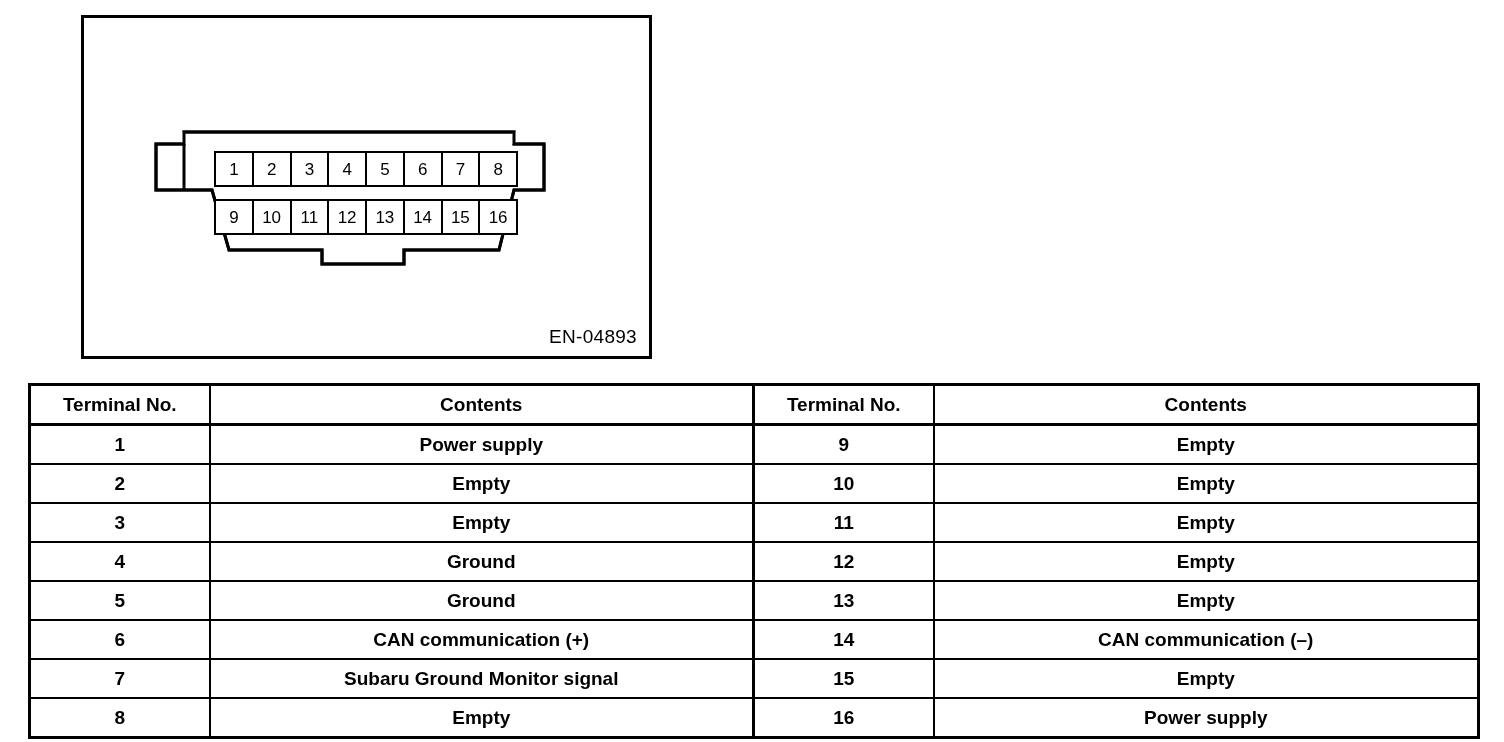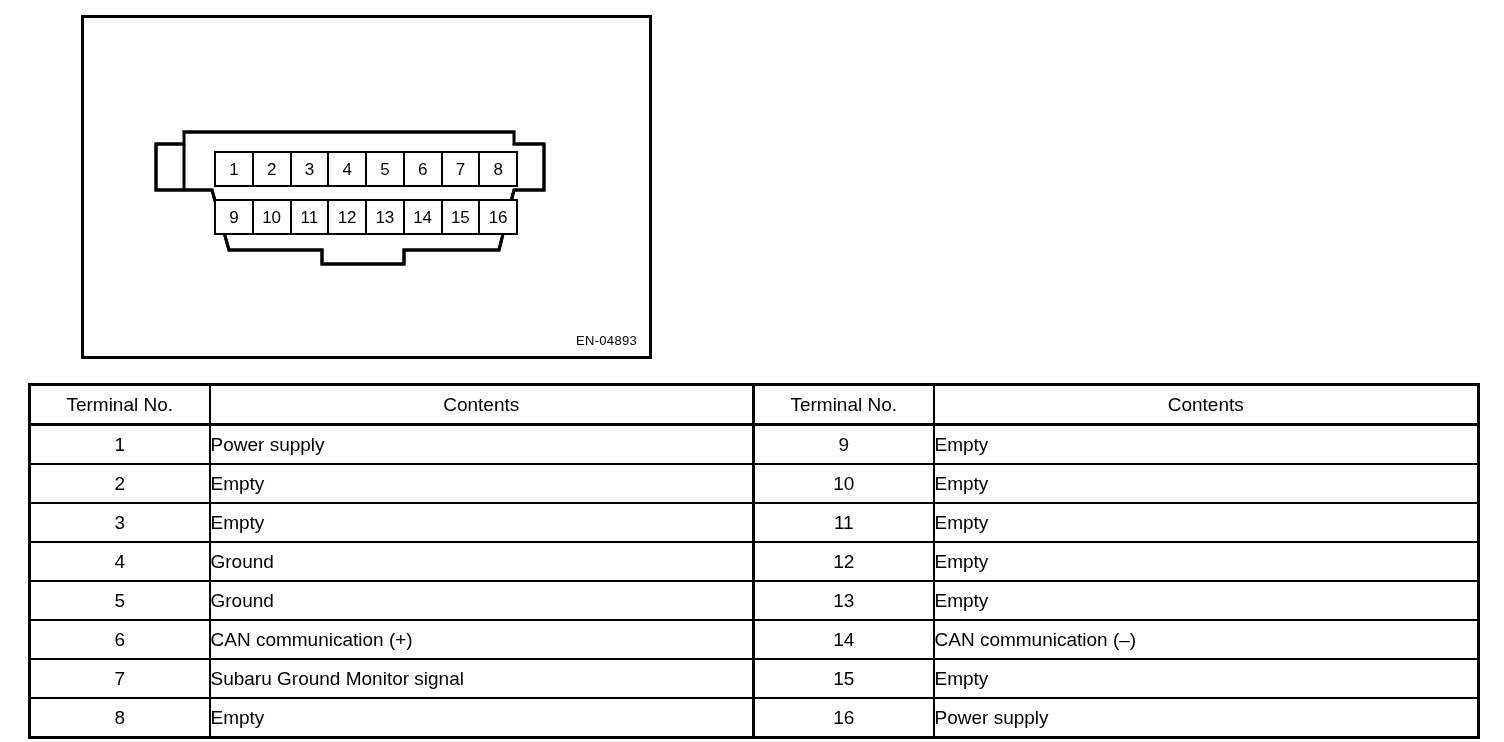--- a/index.html
+++ b/index.html
@@ -69,21 +69,21 @@
     font-size: 17px;
     line-height: 1;
     background: #ffffff;
   }
   .pin-cell:last-child { border-right: none; }
 
   #diagram-code {
     position: absolute;
     right: 12px;
     bottom: 8px;
-    font-size: 13px;
+    font-size: 19px;
     letter-spacing: 0.3px;
     white-space: nowrap;
   }
 
   
   #pinout-table {
     position: absolute;
     left: 28px;
     top: 383px;
     width: 1449px;
@@ -95,33 +95,33 @@
   #pinout-table col.c-cont  { width: 544px; }
   #pinout-table col.c-term2 { width: 180px; }
   #pinout-table col.c-cont2 { width: 545px; }
 
   #pinout-table th,
   #pinout-table td {
     border: 2px solid #000000;
     height: 37px;
     padding: 0;
     font-size: 19px;
-    font-weight: normal;
+    font-weight: bold;
     line-height: 1;
     background: #ffffff;
   }
   #pinout-table thead th {
     text-align: center;
     border-bottom-width: 3px;
   }
   td.term-cell {
     text-align: center;
   }
   td.content-cell {
-    text-align: left;
+    text-align: center;
     padding-left: 10px;
   }
   
   #pinout-table { outline: none; }
   #pinout-table tr > *:first-child { border-left-width: 3px; }
   #pinout-table tr > *:last-child  { border-right-width: 3px; }
   #pinout-table tbody tr:last-child > * { border-bottom-width: 3px; }
   #pinout-table thead tr > * { border-top-width: 3px; }
   
   #pinout-table tr > *:nth-child(2) { border-right-width: 3px; }

